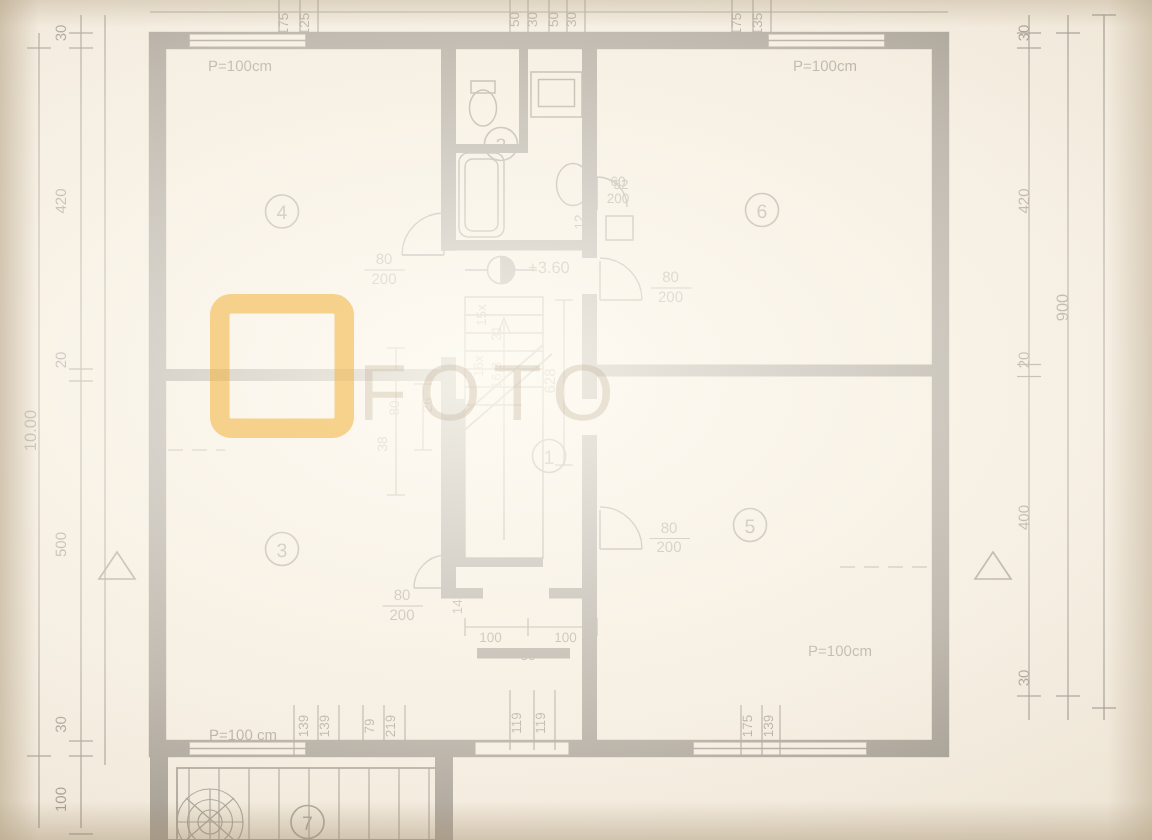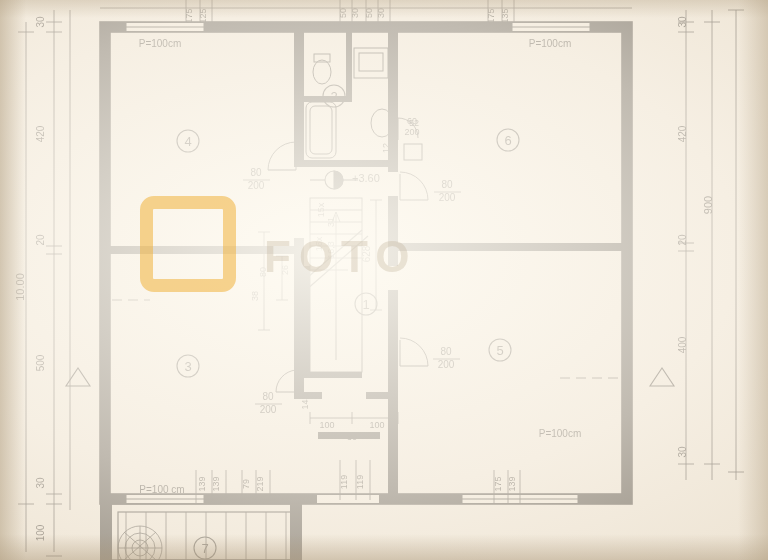--- a/index.html
+++ b/index.html
@@ -56,24 +56,24 @@
     position: absolute;
     left: 0; top: 0;
     width: 96px;
     height: 96px;
     border: 13px solid rgba(240,178,60,0.55);
     border-radius: 14px;
     box-sizing: border-box;
   }
   .wm-text {
     position: absolute;
-    left: 264px;
+    left: 239px;
     top: 232px;
-    font-size: 44px;
-    font-weight: bold;
+    font-size: 53px;
+    font-weight: normal;
     letter-spacing: 8px;
     color: rgba(190,172,146,0.30);
     pointer-events: none;
     font-family: "Liberation Sans", sans-serif;
   }
 </style>
 </head>
 <body>
 
 <div id="plan-root">

